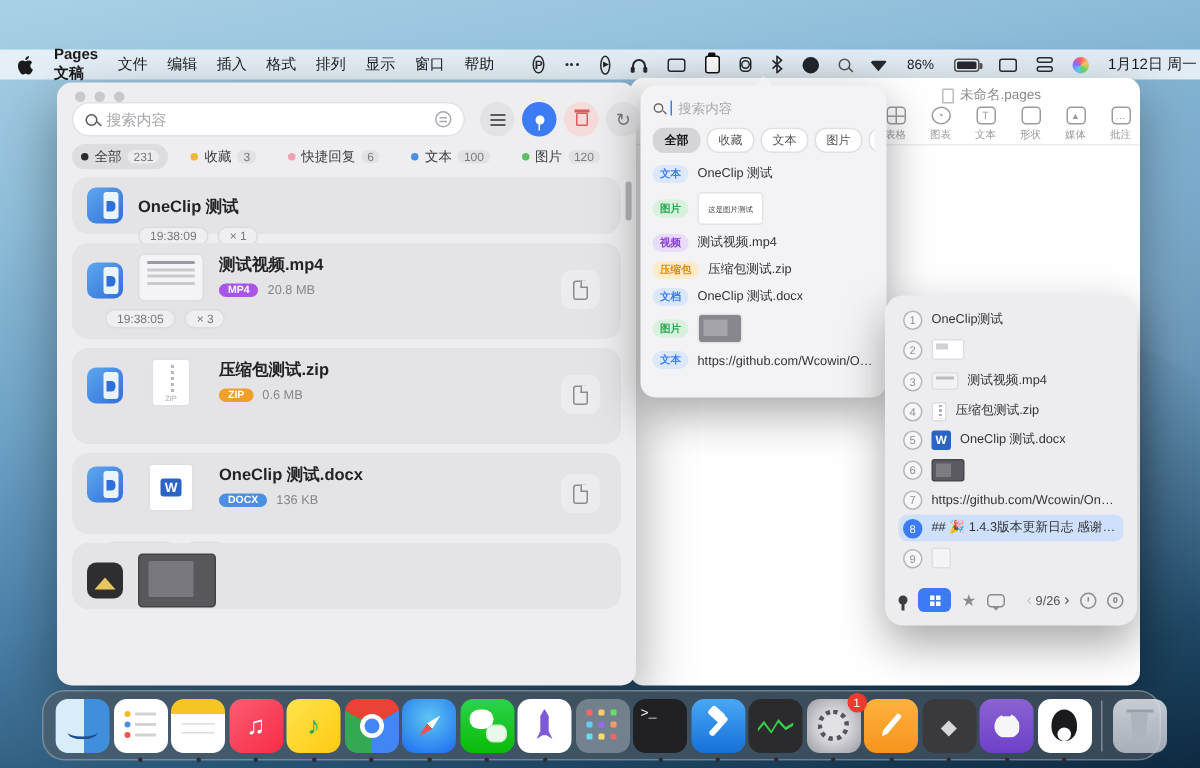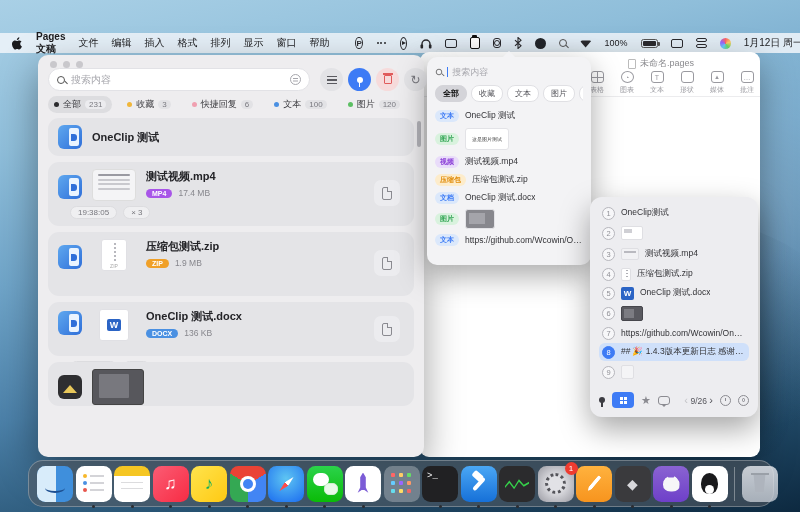--- a/index.html
+++ b/index.html
@@ -280,21 +280,21 @@
   </span>
   <span class="sic">
       <span class="ic-dark"></span>
     </span>
   <span class="sic">
       <span class="mag"></span>
     </span>
   <span class="sic">
       <span class="ic-wifi"></span>
     </span>
-  <span style="font-size:9px">100%</span>
+  <span style="font-size:9px">86%</span>
   <span class="sic" style="width:20px">
       <span class="ic-batt"></span>
     </span>
   <span class="sic">
       <span class="ic-rect"></span>
     </span>
   <span class="sic ic-cc">
       <i></i>
       <i></i>
     </span>
@@ -391,58 +391,62 @@
 
   </div>
 
   <div id="cards">
 
     <div class="card" style="height:38px">
       <div class="r1">
           <span class="oc"></span>
         <b>OneClip 测试</b>
         </div>
+      <div class="pr" style="margin-left:34px;margin-top:2px">
+        <span class="pill">19:38:09</span>
+        <span class="pill">× 1</span>
+      </div>
     </div>
 
 
     <div class="card" style="height:64px">
       <div class="r1" style="align-items:flex-start">
         <span class="oc" style="margin-top:6px"></span>
         <span class="vthumb">
             <i></i>
             <i></i>
             <i></i>
             <i></i>
           </span>
         <span class="meta">
           <b>测试视频.mp4</b>
           <span class="mrow">
               <span class="fbadge mp4">MP4</span>
-          <span class="fsize">17.4 MB</span>
+          <span class="fsize">20.8 MB</span>
             </span>
         </span>
       </div>
       <div class="docbtn">
           <span class="docglyph"></span>
         </div>
       <div class="pr" style="margin-left:12px;margin-top:5px">
         <span class="pill">19:38:05</span>
         <span class="pill">× 3</span>
       </div>
     </div>
 
     <div class="card" style="height:64px">
       <div class="r1" style="align-items:flex-start">
         <span class="oc" style="margin-top:6px"></span>
         <span class="zthumb"></span>
         <span class="meta">
           <b>压缩包测试.zip</b>
           <span class="mrow">
               <span class="fbadge zip">ZIP</span>
-          <span class="fsize">1.9 MB</span>
+          <span class="fsize">0.6 MB</span>
             </span>
         </span>
       </div>
       <div class="docbtn">
           <span class="docglyph"></span>
         </div>
     </div>
 
     <div class="card" style="height:54px">
       <div class="r1" style="align-items:flex-start">

